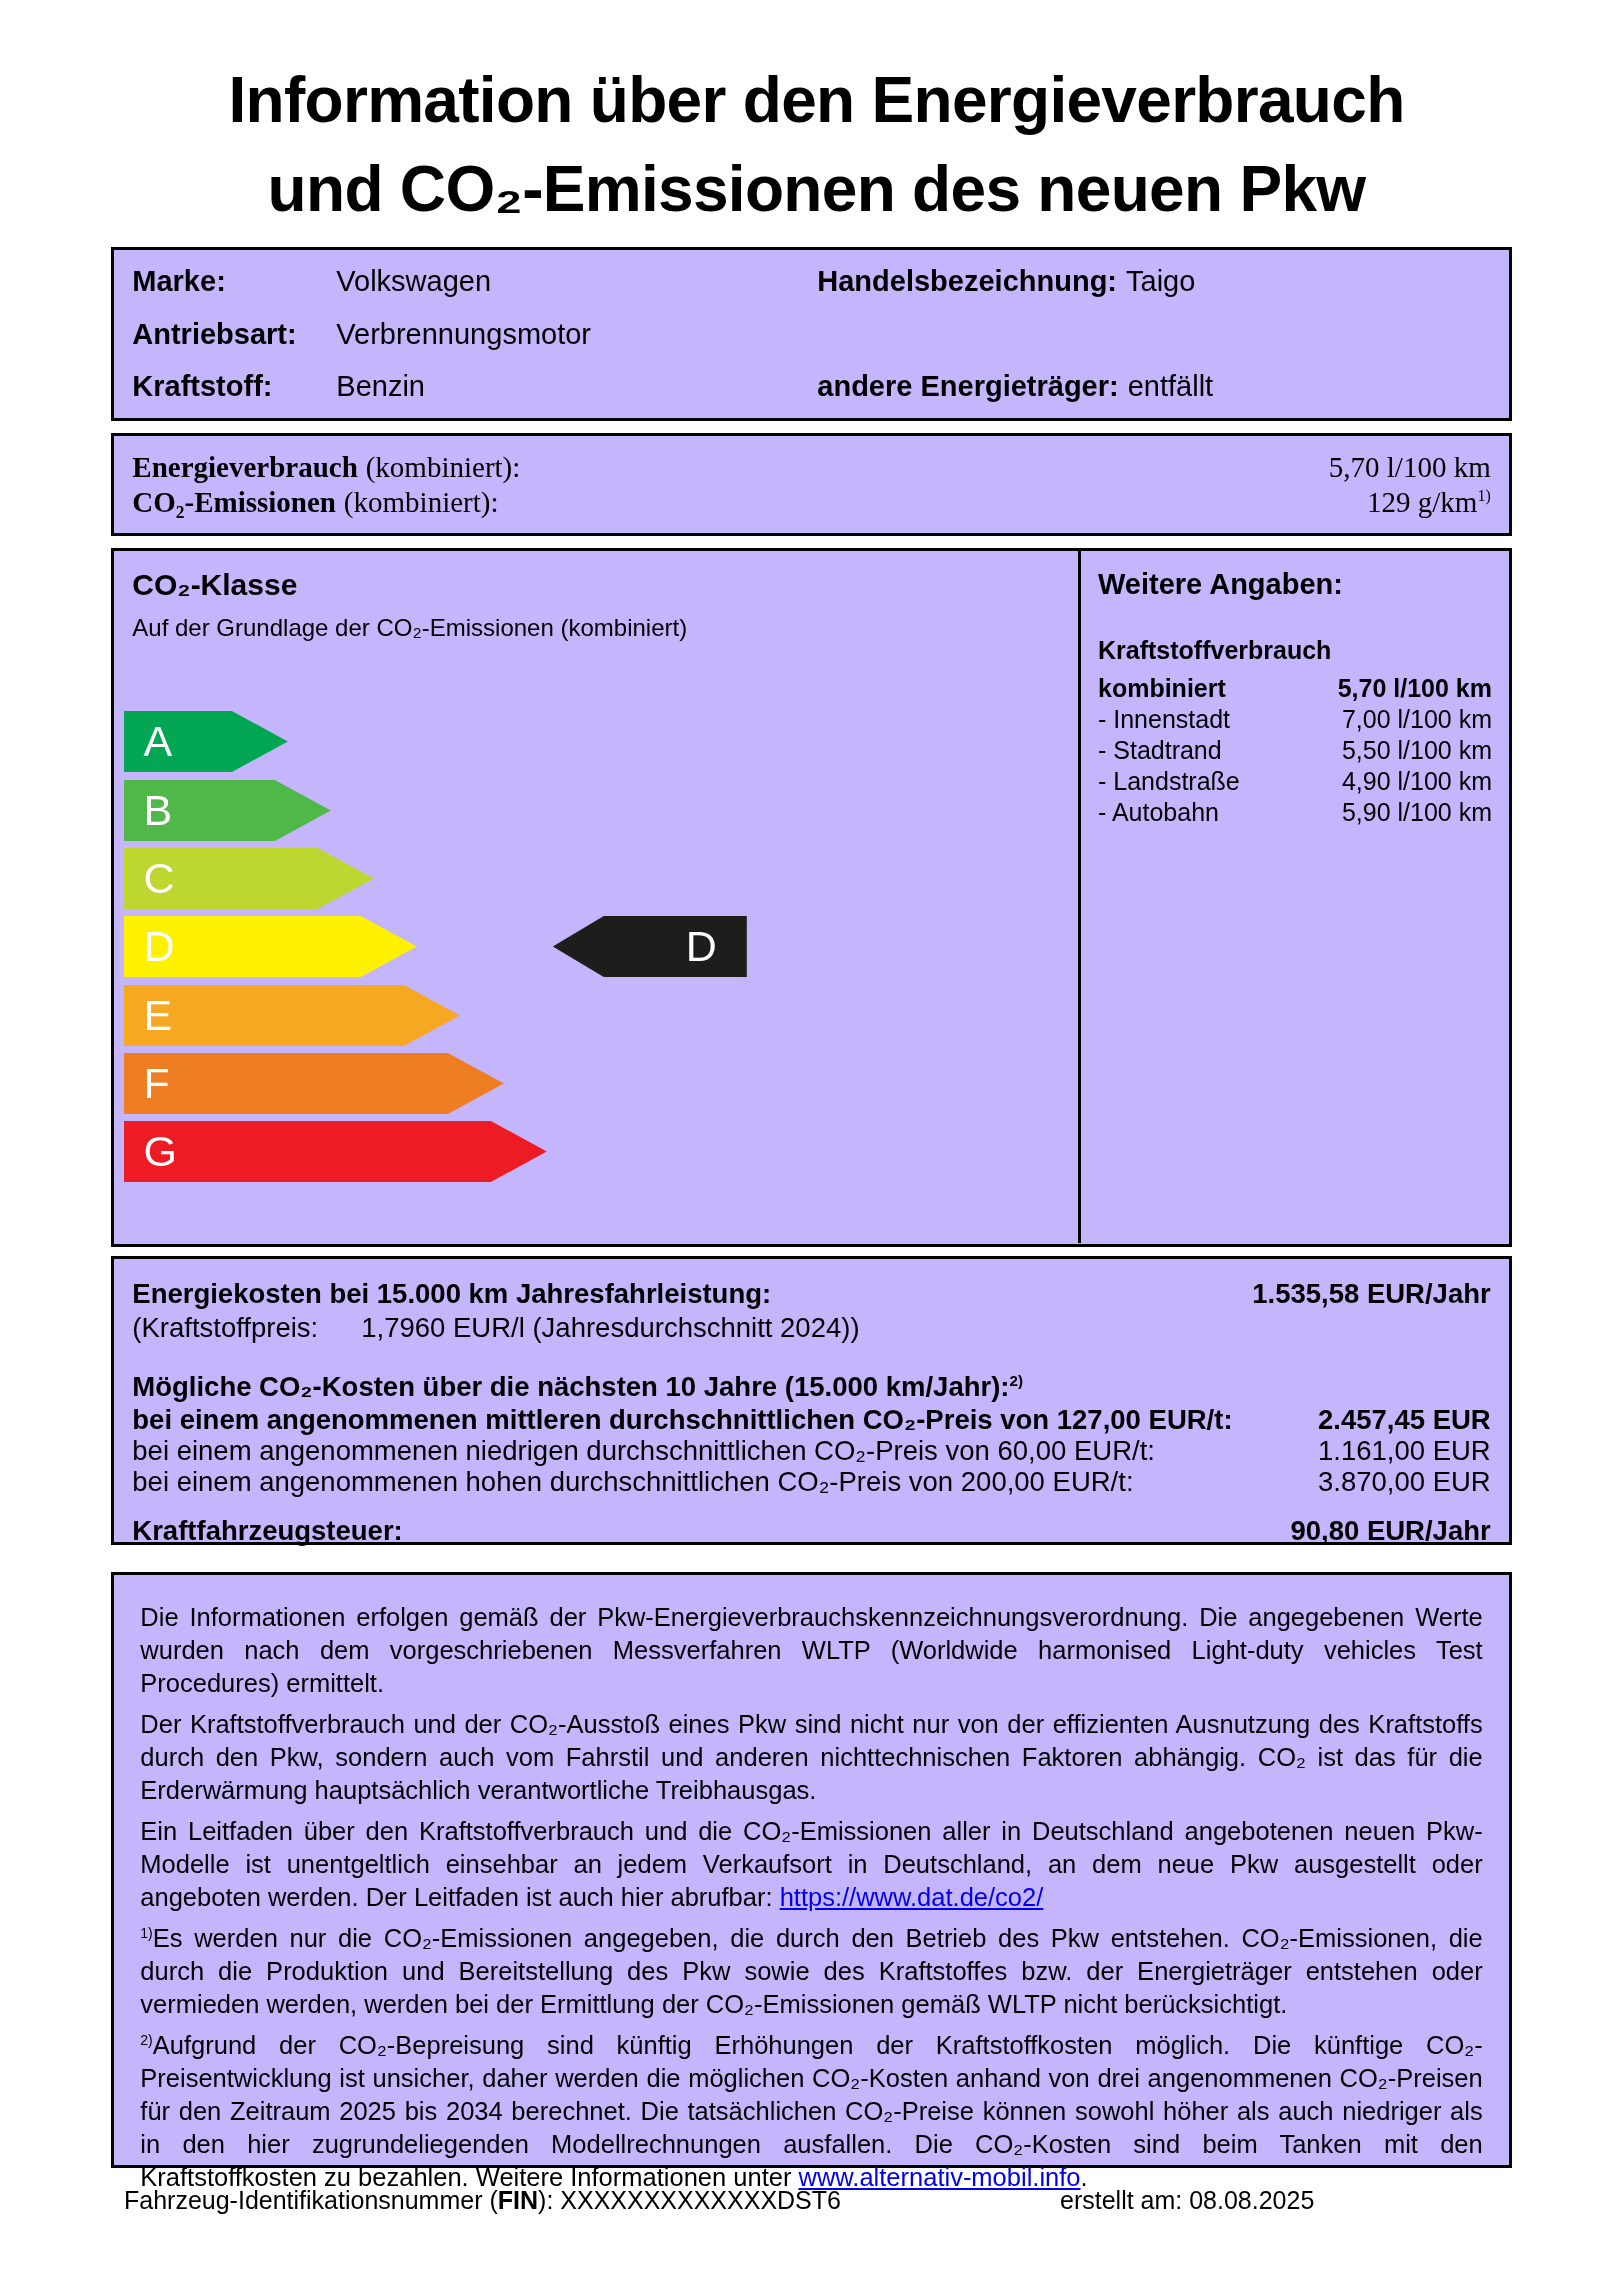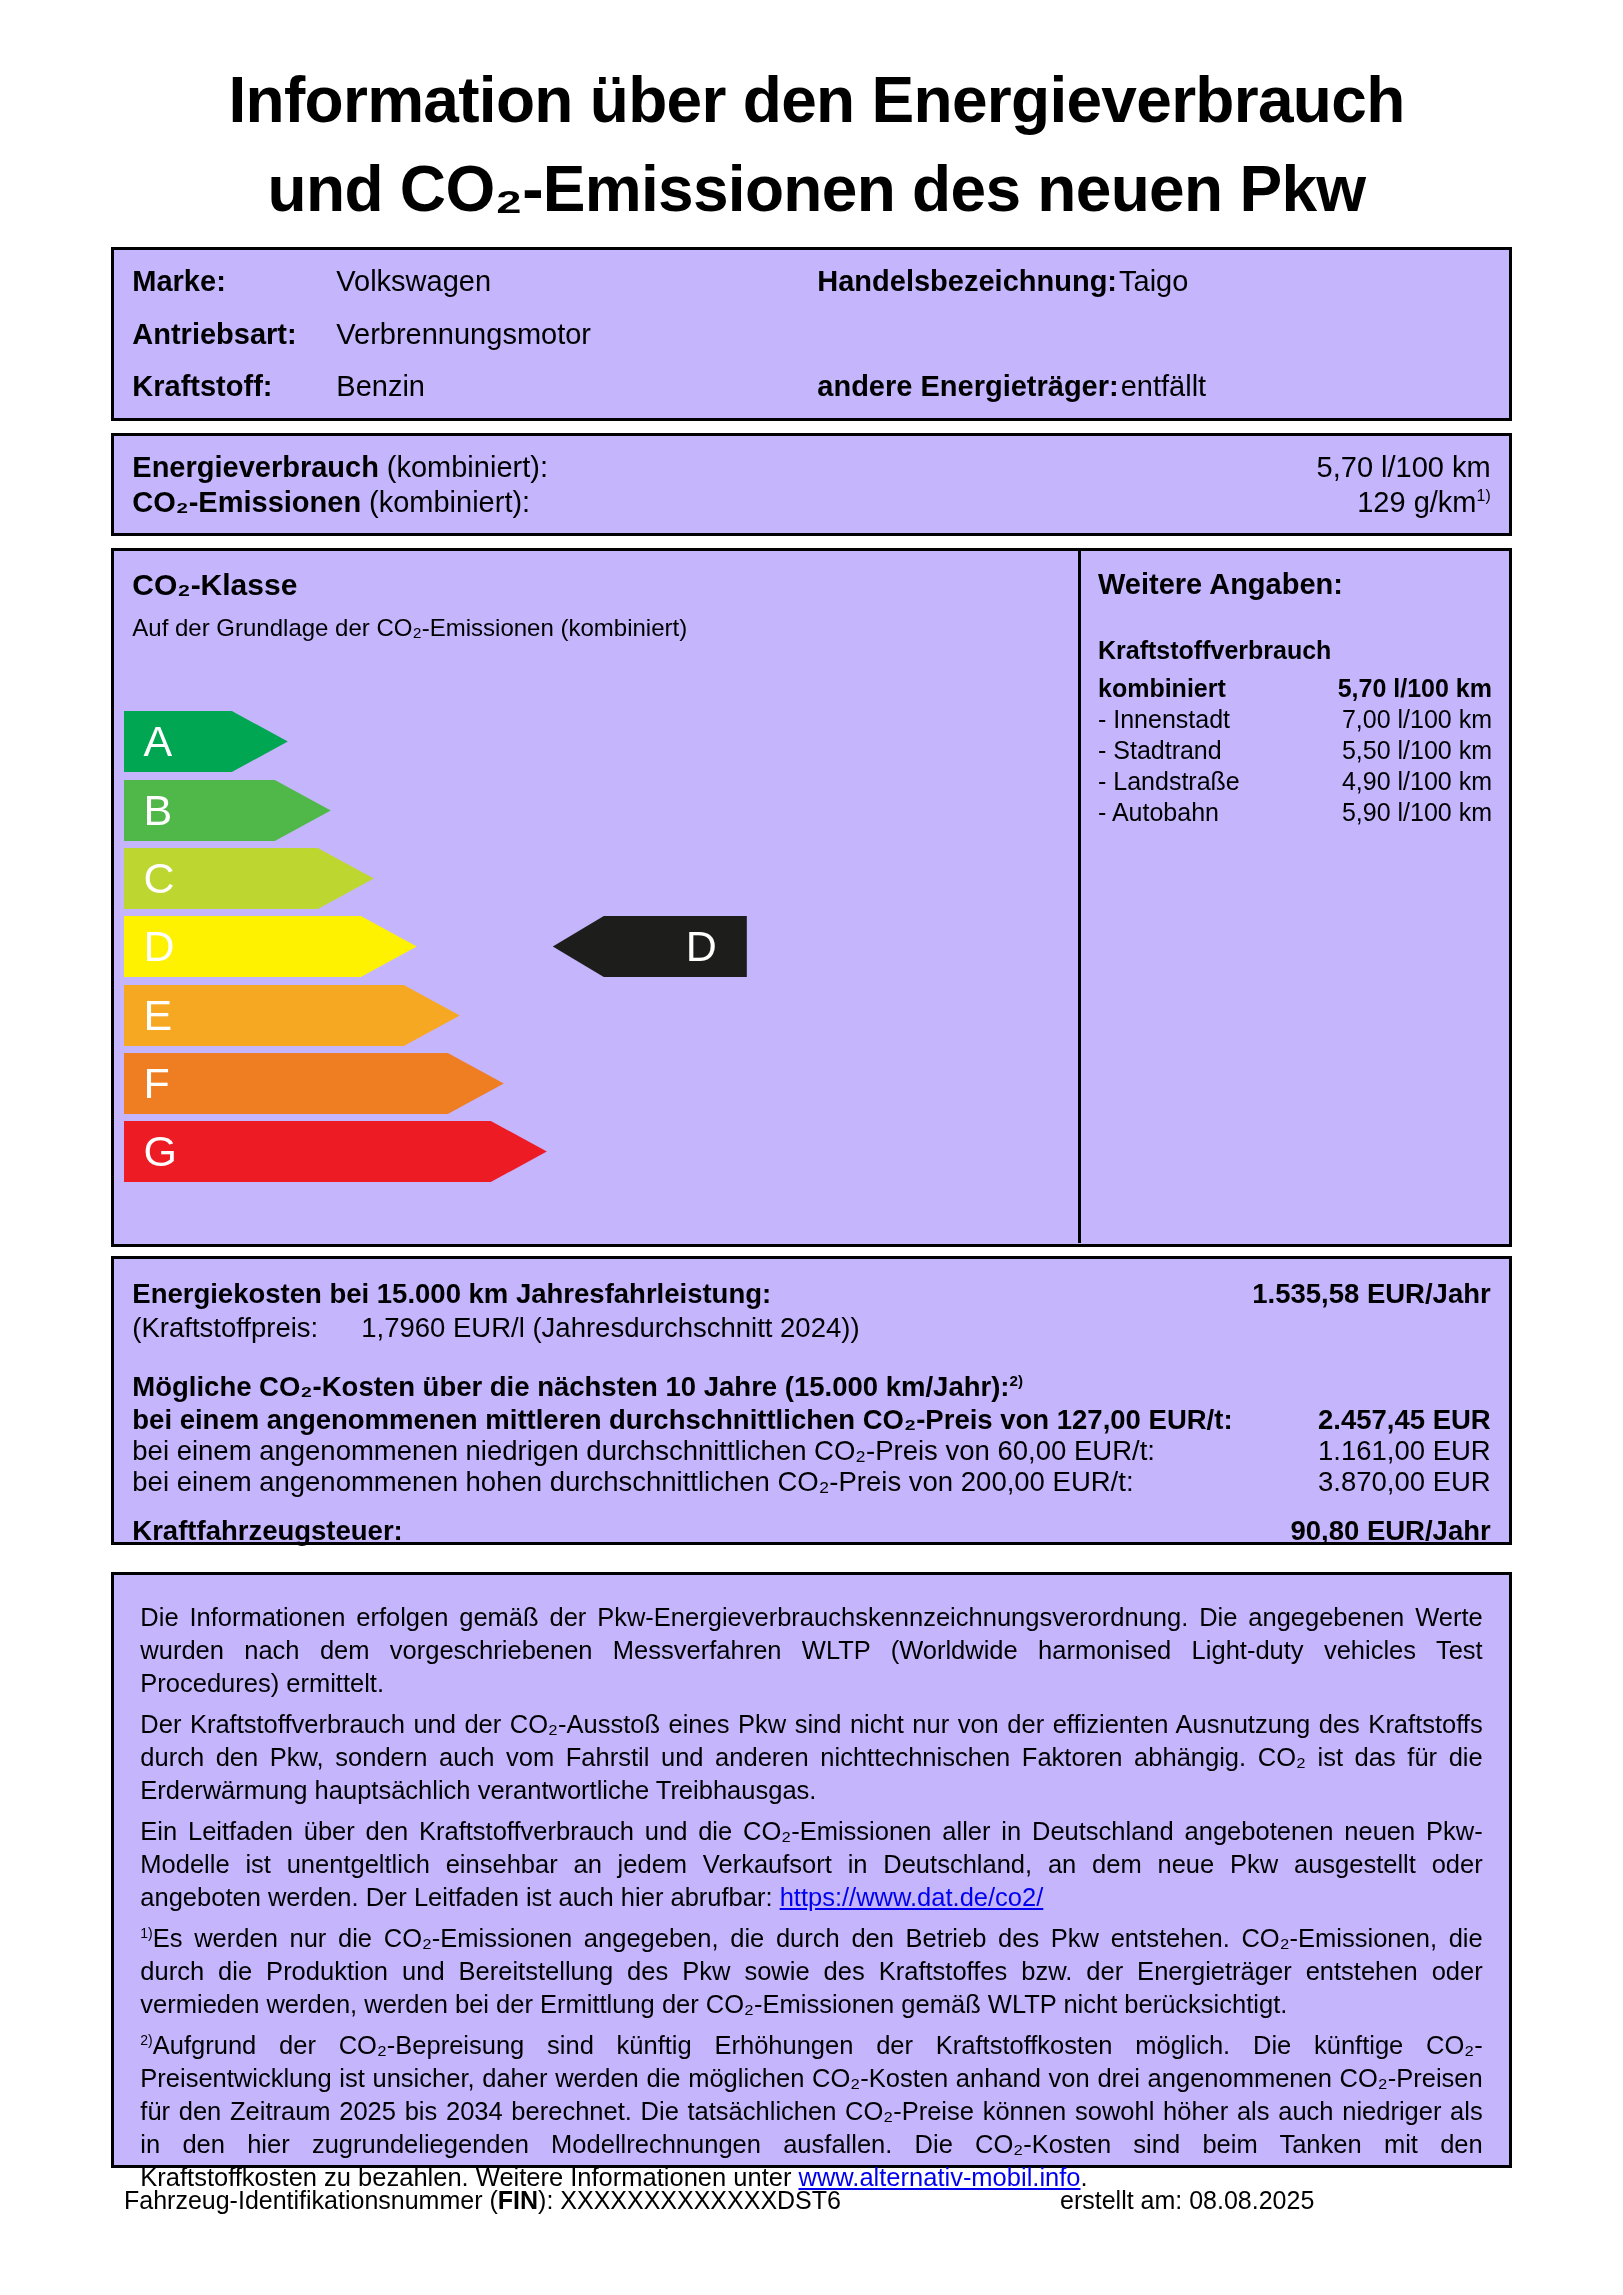--- a/index.html
+++ b/index.html
@@ -19,27 +19,27 @@
 
   
   .box { position:absolute; left:111px; width:1401px; border:3.3px solid #000; box-sizing:border-box; background:#c4b5fd; }
 
   
   .box1 { top:247px; height:174px; padding:14.4px 18.3px; font-size:29px;
           display:flex; flex-direction:column; justify-content:space-between; }
   .vrow { display:flex; line-height:1.2; }
   .vcell-left { width:685px; flex:none; display:flex; }
   .vlabel { font-weight:700; width:204px; flex:none; }
-  .vlabel-wide { font-weight:700; margin-right:2px; }
+  .vlabel-wide { font-weight:700; margin-right:9px; }
   .vcell-right { display:flex; }
 
   
   .box2 { top:433px; height:103px; padding:14.4px 18.3px; font-size:29px;
           display:flex; flex-direction:column; justify-content:space-between; }
-  .crow { display:flex; justify-content:space-between; line-height:1.2; }
+  .crow { display:flex; justify-content:space-between; line-height:1.2;font-family:Liberation Serif, serif; }
   .crow .lbl-rest { margin-left:7.9px; }
 
   
   .box3 { top:548px; height:699px; }
   .co2-left { position:absolute; left:0; top:0; bottom:0; right:434px; padding:17px 18.3px; }
   .co2-heading { font-size:30px; font-weight:700; line-height:1.15; }
   .co2-sub { font-size:24px; margin-top:11.8px; line-height:1.15; }
   .scale { position:absolute; left:9.8px; top:160px; right:0; bottom:0; }
   .bar { position:absolute; left:0; height:61px; display:flex; align-items:center;
          clip-path:polygon(0 0, calc(100% - 56px) 0, 100% 50%, calc(100% - 56px) 100%, 0 100%); }

